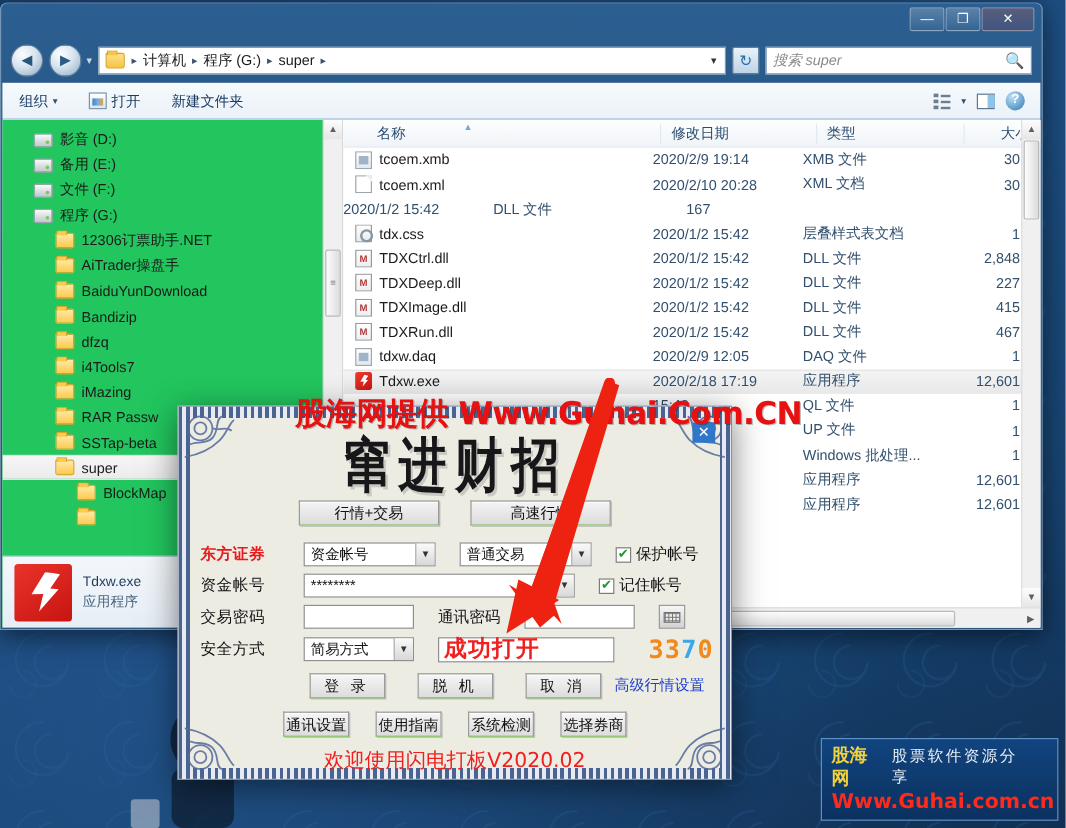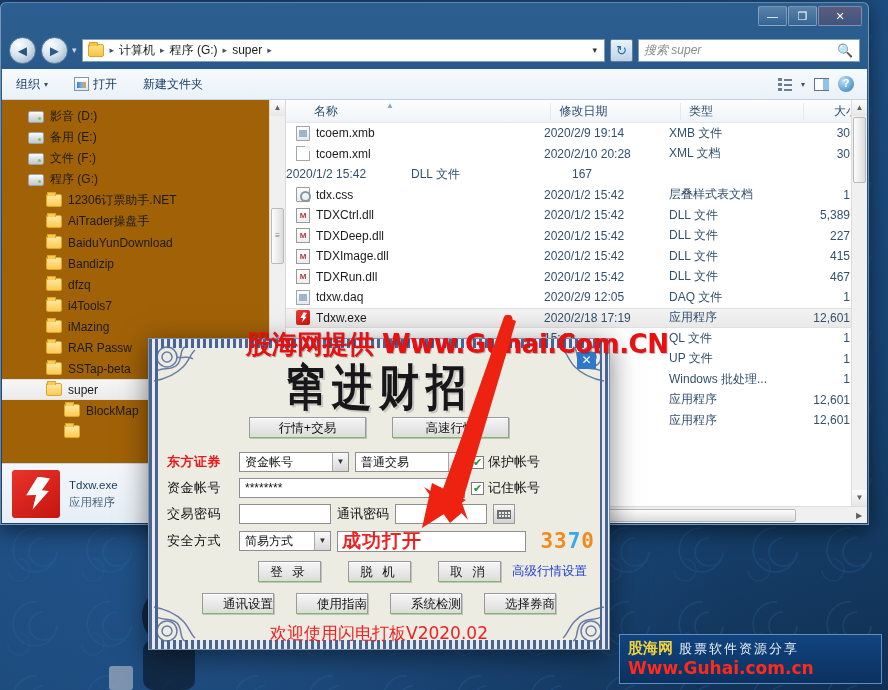--- a/index.html
+++ b/index.html
@@ -131,21 +131,21 @@
     background: radial-gradient(circle at 35% 30%, #bfe0f5, #2a7ab5);
     color: #fff; font-size: 11px; font-weight: bold; text-align: center; line-height: 15px;
   }
 
   
   #content {
     position: absolute; left: 1px; top: 97px; right: 1px; bottom: 1px;
     background: #fff; display: flex;
   }
   #navpane {
-    width: 284px; background: #a16207; position: relative;
+    width: 284px; background: #22c55e; position: relative;
     border-right: 1px solid #d9d9d9; overflow: hidden;
   }
   .tree { padding: 6px 0 0 0; font-size: 12px; color: #1b1b1b; }
   .tnode {
     display: flex; align-items: center; gap: 6px;
     height: 21px; padding-left: 26px; white-space: nowrap;
   }
   .tnode.lvl2 { padding-left: 44px; }
   .tnode.lvl3 { padding-left: 62px; }
   .tnode.sel { background: linear-gradient(180deg, #f6f6f6, #ebebeb); border-top:1px solid #e3e3e3; border-bottom:1px solid #e3e3e3; }
@@ -319,21 +319,21 @@
     background: linear-gradient(180deg, #f4f4f4 0%, #dcdcdc 100%);
     border: 1px solid #9a9a9a;
     box-shadow: inset 0 1px 0 #fff, 1px 1px 0 #bdbdbd;
     font-size: 12.5px; color: #121212; text-align: center; line-height: 20px;
     border-bottom-color: #7fbf5a;
   }
   #dlg-form {
     position: absolute; left: 18px; right: 14px; top: 110px; z-index: 5;
     font-size: 13px; color: #121212;
   }
-  .frow2 { display: flex; align-items: center; gap: 6px; height: 26px; }
+  .frow2 { display: flex; align-items: center; gap: 20px; height: 26px; }
   .flabel { width: 66px; flex: none; font-family: "DejaVu Sans", sans-serif; letter-spacing: .5px; }
   .flabel.red { color: #e8191b; font-weight: bold; }
   .fsel {
     height: 20px; background: #fff; border: 1px solid #8f8f8f;
     display: flex; align-items: center; position: relative;
     font-size: 12px; padding-left: 5px;
   }
   .fsel .arw {
     position: absolute; right: 0; top: 0; bottom: 0; width: 16px;
     background: linear-gradient(180deg,#fafafa,#d8d8d8); border-left: 1px solid #a8a8a8;
@@ -389,45 +389,45 @@
   }
   #adv-link {
     position: absolute; right: 22px; top: 224px;
     color: #1f3fd0; font-size: 12.5px; z-index: 5;
   }
   #dlg-actions2 {
     position: absolute; left: 0; right: 0; top: 254px; z-index: 5;
     display: flex; justify-content: center; gap: 22px;
   }
   .abtn2 {
-    width: 72px; height: 21px;
+    width: 55px; height: 21px;
     background: linear-gradient(180deg,#f6f6f6,#dcdcdc);
     border: 1px solid #9a9a9a; border-bottom-color: #7fbf5a;
     box-shadow: inset 0 1px 0 #fff, 1px 1px 0 #c2c2c2;
-    font-size: 12.5px; color: #111; text-align: right; line-height: 20px;
+    font-size: 12.5px; color: #111; text-align: center; line-height: 20px;
   }
   #dlg-footer {
     position: absolute; left: 0; right: 0; top: 283px; z-index: 5;
     text-align: center; color: #ef2020; font-size: 17px;
     font-family: "DejaVu Sans", sans-serif;
   }
 
   
   #wm-top {
     position: absolute; left: 246px; top: 327px; z-index: 40;
     font-size: 26px; font-weight: bold; color: #e81010;
     font-family: "DejaVu Sans", sans-serif; white-space: nowrap;
     text-shadow: 1px 1px 0 rgba(0,0,0,.25); letter-spacing: -.5px;
   }
   #arrow { position: absolute; left: 404px; top: 315px; z-index: 45; pointer-events: none; }
   #wm-bottom {
     position: absolute; right: 6px; bottom: 6px; z-index: 40;
     background: linear-gradient(180deg, #11447f 0%, #0b315f 100%);
     border: 1px solid #5e8fc4;
-    padding: 4px 20px 5px 8px; width: 263px;
+    padding: 4px 20px 5px 8px; width: 198px;
   }
   .wm-row1 { display: flex; align-items: baseline; gap: 6px; }
   .wm-brand { color: #f2d23a; font-size: 15px; font-weight: bold; }
   .wm-sub { color: #e8eef6; font-size: 13px; letter-spacing: 2px; }
   .wm-url { color: #ff2a1c; font-size: 17px; font-weight: bold; font-family: "DejaVu Sans", sans-serif; }
 </style>
 </head>
 <body>
 
 <div id="desktop">
@@ -631,21 +631,21 @@
             <div class="fc type">层叠样式表文档</div>
             <div class="fc size">1</div>
           </div>
         <div class="frow">
             <div class="fc name">
               <span class="fico dll"></span>
               <span>TDXCtrl.dll</span>
             </div>
             <div class="fc date">2020/1/2 15:42</div>
             <div class="fc type">DLL 文件</div>
-            <div class="fc size">5,389</div>
+            <div class="fc size">2,848</div>
           </div>
         <div class="frow">
             <div class="fc name">
               <span class="fico dll"></span>
               <span>TDXDeep.dll</span>
             </div>
             <div class="fc date">2020/1/2 15:42</div>
             <div class="fc type">DLL 文件</div>
             <div class="fc size">227</div>
           </div>

